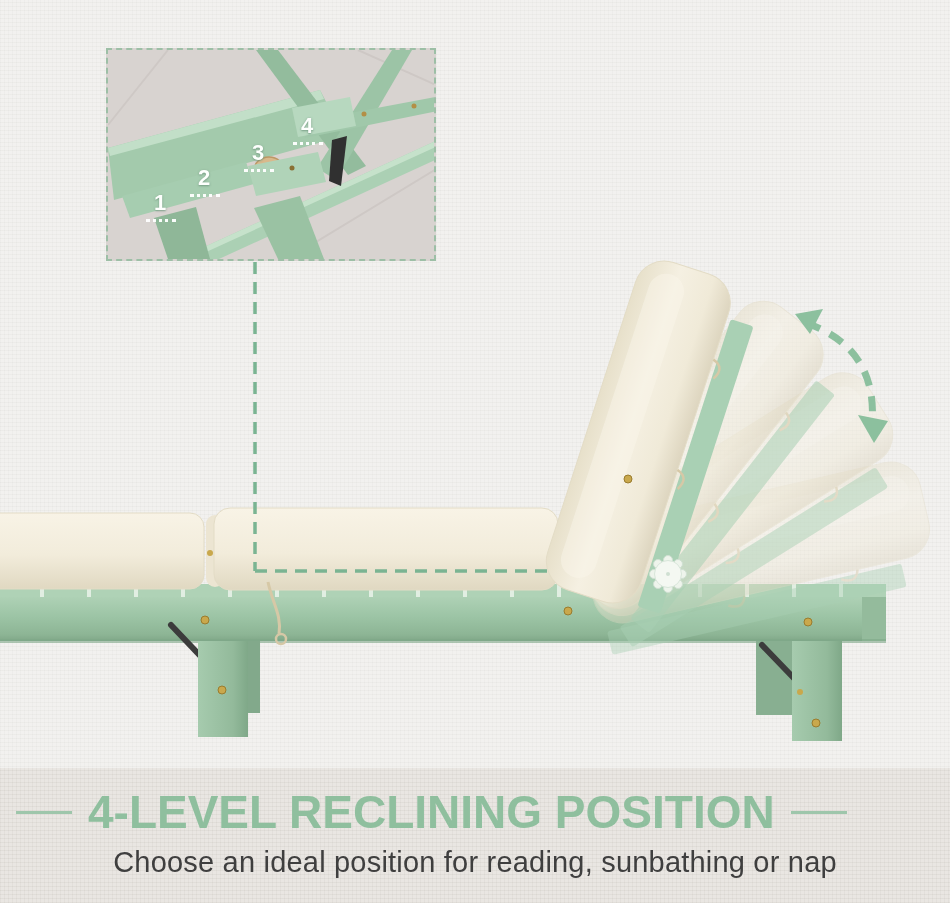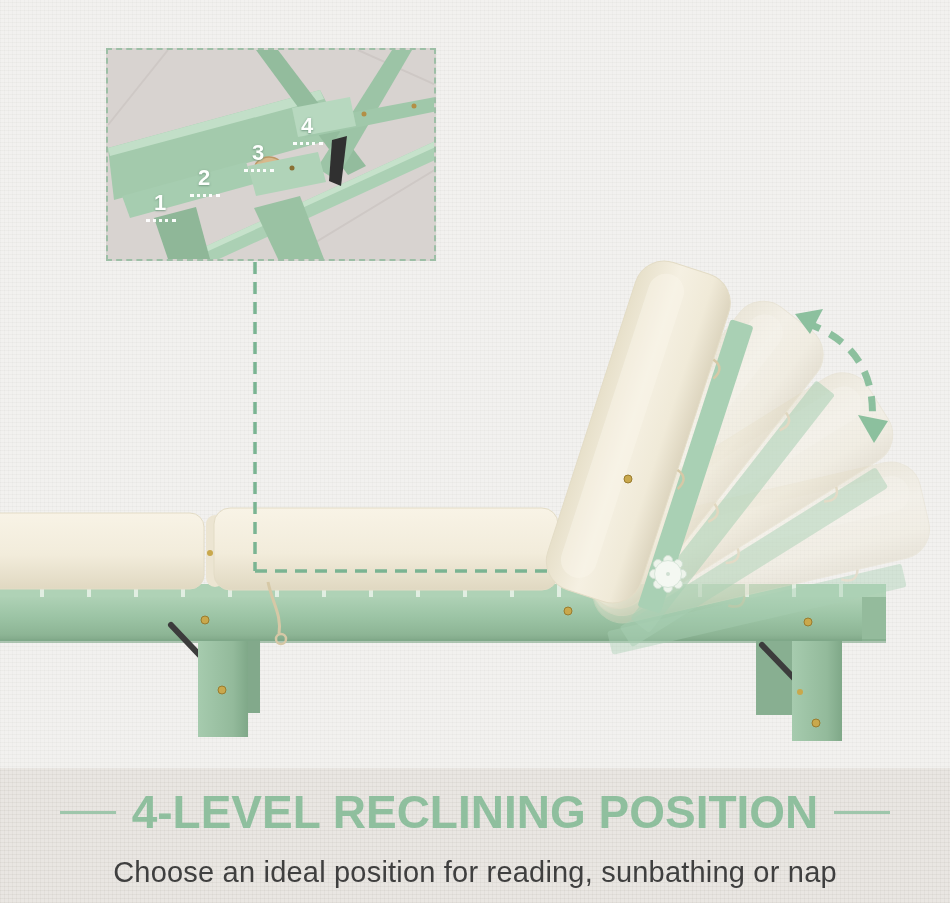--- a/index.html
+++ b/index.html
@@ -21,24 +21,24 @@
     margin-top:5px;margin-left:-8px;}
   .lv1{left:46px;top:142px;} .lv2{left:90px;top:117px;}
   .lv3{left:144px;top:92px;} .lv4{left:193px;top:65px;}
   
   .caption{position:absolute;left:0;top:768px;width:950px;height:135px;
     background-color:#e9e6e2;
     background-image:
       repeating-linear-gradient(0deg, rgba(150,145,136,0.10) 0 1px, transparent 1px 4px),
       repeating-linear-gradient(90deg, rgba(150,145,136,0.08) 0 1px, transparent 1px 4px);
     text-align:center;}
-  .title-row{display:flex;align-items:center;justify-content:center;margin-top:17px;}
+  .title-row{display:flex;align-items:center;margin-top:17px;}
   .title-dash{width:56px;height:3px;background:#9ec6ab;margin:0 16px;}
   .cap-title{font-size:46px;font-weight:bold;color:#8fbf9e;letter-spacing:0px;white-space:nowrap;}
-  .cap-sub{margin-top:17px;font-size:29px;font-weight:400;color:#3f3f3f;letter-spacing:0.2px;white-space:nowrap;}
+  .cap-sub{margin-top:7px;font-size:29px;font-weight:400;color:#3f3f3f;letter-spacing:0.2px;white-space:nowrap;}
 </style>
 </head>
 <body>
 
 <div class="stage">
 
   <svg class="chair-svg" width="950" height="768" viewBox="0 0 950 768">
     <defs>
       <linearGradient id="cushV" x1="0" y1="0" x2="1" y2="0">
         <stop offset="0" stop-color="#e7e0ca"></stop>

